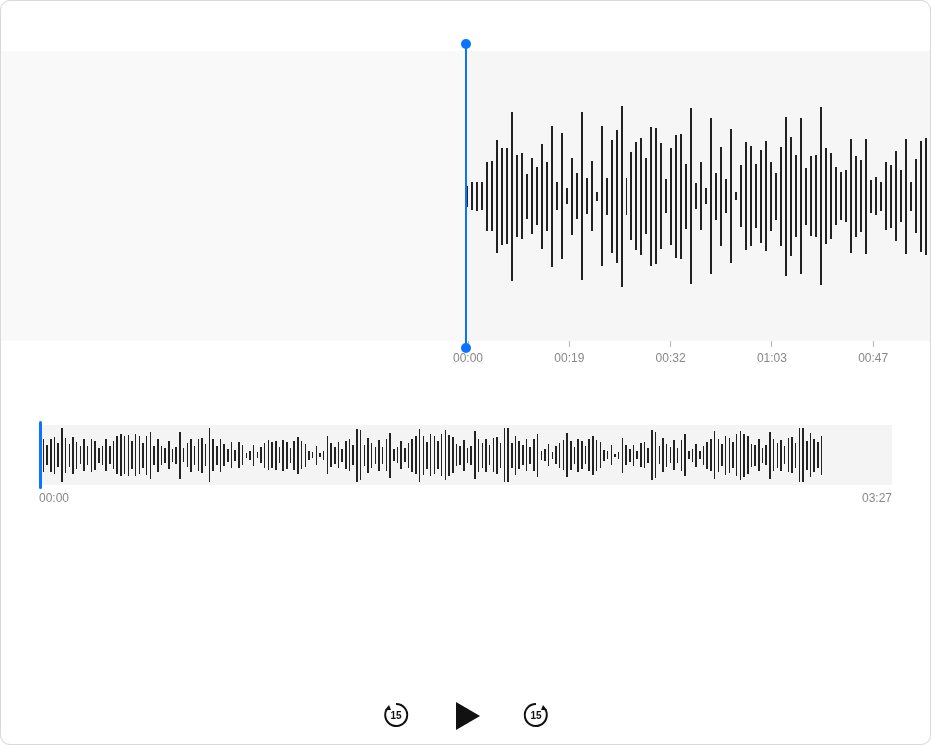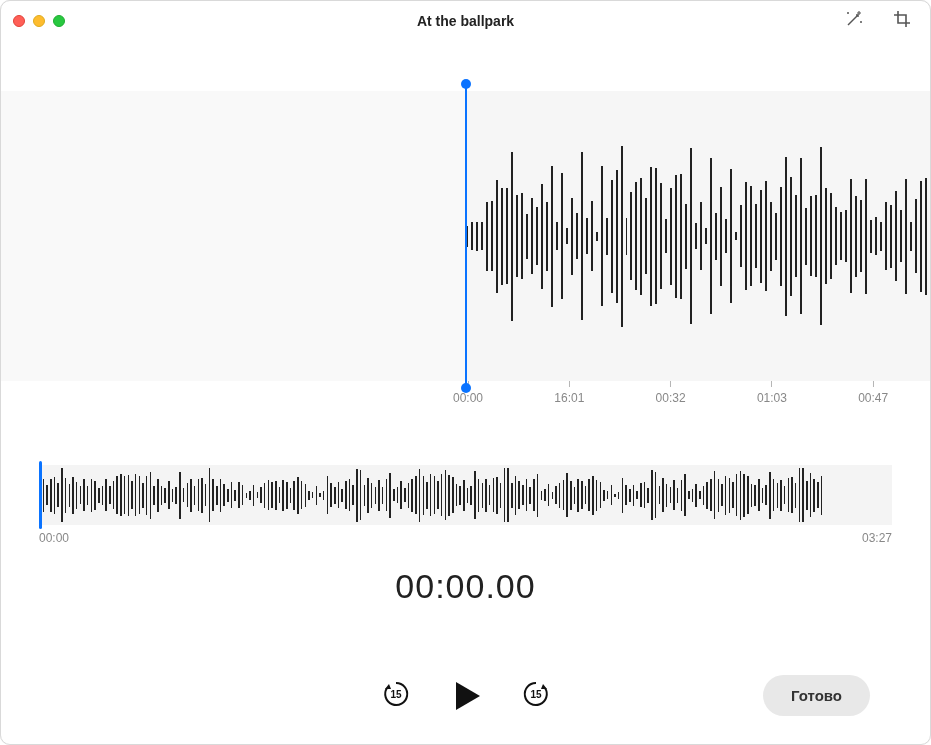--- a/index.html
+++ b/index.html
@@ -207,45 +207,20 @@
   }
   
   .bars { display:flex; align-items:center; height:100%; }
   .bar { width:2px; background:#222; margin-right:3px; }
 </style>
 </head>
 <body>
 
 <div class="window">
 
-  <div class="titlebar">
-    <div class="traffic">
-      <div class="dot red"></div>
-      <div class="dot yellow"></div>
-      <div class="dot green"></div>
-    </div>
-    <div class="title">At the ballpark</div>
-    <div class="tb-right">
-      <span class="tb-icon">
-        <svg width="20" height="20" viewBox="0 0 20 20" fill="none" stroke="#555" stroke-width="1.4">
-          <path d="M4 16 L14 6"></path>
-          <path d="M12 6 L14 6 L14 8"></path>
-          <path d="M15 2 L15 6 M13 4 L17 4" stroke-width="1.1"></path>
-          <path d="M4 3 L4 5 M3 4 L5 4" stroke-width="1"></path>
-          <path d="M17 12 L17 14 M16 13 L18 13" stroke-width="1"></path>
-        </svg>
-      </span>
-      <span class="tb-icon">
-        <svg width="20" height="20" viewBox="0 0 20 20" fill="none" stroke="#555" stroke-width="1.6">
-          <path d="M6 2 L6 14 L18 14"></path>
-          <path d="M2 6 L14 6 L14 18"></path>
-        </svg>
-      </span>
-    </div>
-  </div>
 
   <div class="wave-main">
     <div class="wave-main-left"></div>
     <div class="wave-main-bg"></div>
     <div class="wave-main-svg">
       <div class="bars" id="main-bars">
           <div class="bar" style="height:21px"></div>
           <div class="bar" style="height:28px"></div>
           <div class="bar" style="height:29px"></div>
           <div class="bar" style="height:28px"></div>
@@ -340,21 +315,21 @@
           <div class="bar" style="height:117px"></div>
         </div>
     </div>
     <div class="playhead"></div>
   </div>
 
   <div class="ruler">
     <div class="ruler-bg" id="ruler-ticks">
         <div class="tick" style="left:2px"><span class="tline"></span><span>00:00</span></div>
         <div class="tick minor" style="left:52.652173913043484px"></div>
-        <div class="tick" style="left:103.30434782608697px"><span class="tline"></span><span>16:01</span></div>
+        <div class="tick" style="left:103.30434782608697px"><span class="tline"></span><span>00:19</span></div>
         <div class="tick minor" style="left:153.95652173913044px"></div>
         <div class="tick" style="left:204.60869565217394px"><span class="tline"></span><span>00:32</span></div>
         <div class="tick minor" style="left:255.26086956521743px"></div>
         <div class="tick" style="left:305.9130434782609px"><span class="tline"></span><span>01:03</span></div>
         <div class="tick minor" style="left:356.5652173913044px"></div>
         <div class="tick" style="left:407.21739130434787px"><span class="tline"></span><span>00:47</span></div>
         <div class="tick minor" style="left:457.86956521739137px"></div>
       </div>
   </div>
 
@@ -574,21 +549,20 @@
         <div class="bar" style="width:1.5px;margin-right:2.2px;height:26px"></div>
         <div class="bar" style="width:1.5px;margin-right:2.2px;height:39px"></div>
       </div>
     <div class="ov-playhead"></div>
   </div>
   <div class="ov-times">
     <span>00:00</span>
     <span>03:27</span>
   </div>
 
-  <div class="timecode">00:00.00</div>
 
   <div class="controls">
 
     <div class="center-controls">
       <button class="skip-btn">
         <svg width="32" height="32" viewBox="0 0 32 32">
           <path d="M16 5 A11 11 0 1 1 7 10" fill="none" stroke="#111" stroke-width="2"></path>
           <path d="M9 6 L5 11 L11 11 Z" fill="#111"></path>
           <text x="16" y="20" text-anchor="middle" font-size="10" font-weight="600" fill="#111">15</text>
         </svg>
@@ -600,16 +574,15 @@
       </button>
       <button class="skip-btn">
         <svg width="32" height="32" viewBox="0 0 32 32">
           <path d="M16 5 A11 11 0 1 0 25 10" fill="none" stroke="#111" stroke-width="2"></path>
           <path d="M23 6 L27 11 L21 11 Z" fill="#111"></path>
           <text x="16" y="20" text-anchor="middle" font-size="10" font-weight="600" fill="#111">15</text>
         </svg>
       </button>
     </div>
 
-    <button class="btn-done">Готово</button>
   </div>
 
 </div>
 
 </body></html>

